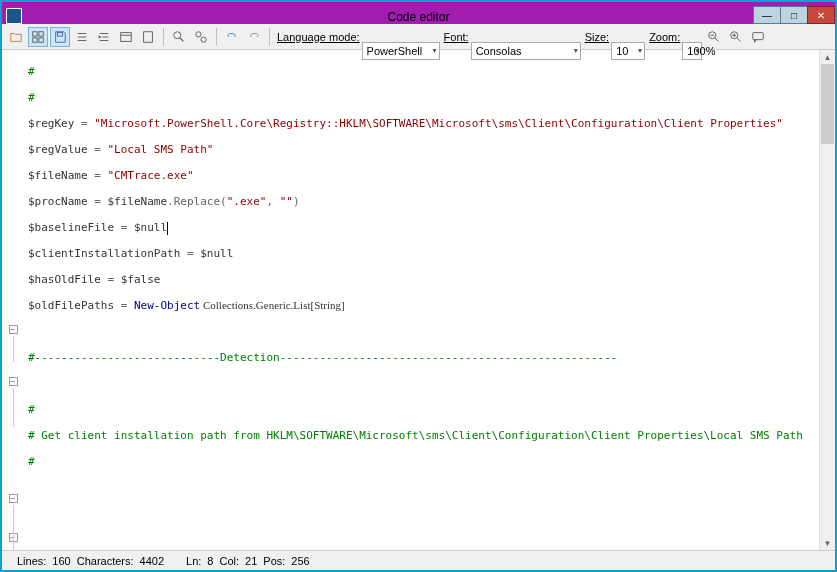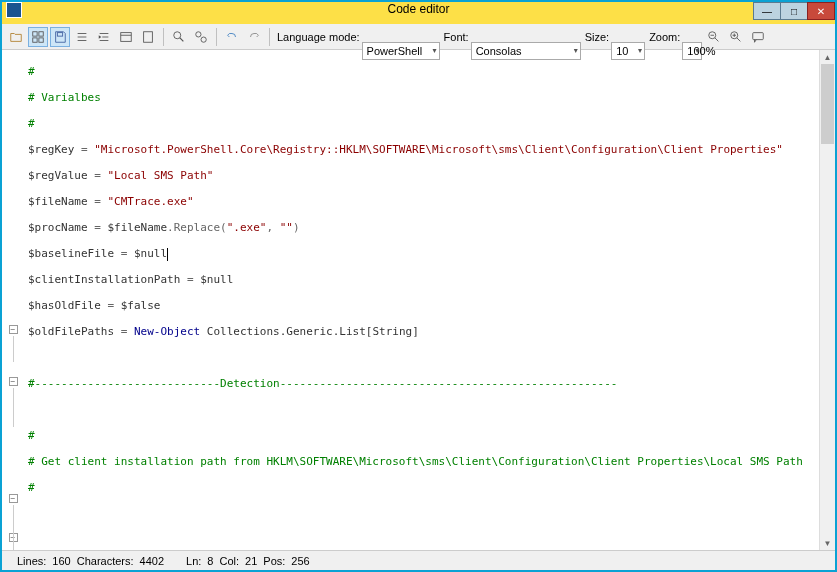--- a/index.html
+++ b/index.html
@@ -1,28 +1,28 @@
 <!DOCTYPE html>
 <html><head>
 <meta charset="utf-8">
 <style>
 * { margin: 0; padding: 0; box-sizing: border-box; }
 body { font-family: "Segoe UI", Tahoma, sans-serif; font-size: 11px; background: #fff; width: 837px; height: 572px; border: 2px solid #0aa2d4; display: flex; flex-direction: column; overflow: hidden; }
-.titlebar { background: #fde047; color: #000; height: 22px; display: flex; align-items: flex-start; position: relative; }
+.titlebar { background: #a21caf; color: #000; height: 22px; display: flex; align-items: flex-end; position: relative; }
 .titlebar .app-icon { width: 16px; height: 16px; margin: 0 4px; background: #1a5490; border: 1px solid #fff; }
 .titlebar .title { position: absolute; left: 50%; transform: translateX(-50%); font-size: 12px; }
 .titlebar .winbtns { margin-left: auto; display: flex; }
 .winbtn { width: 28px; height: 18px; background: #bcd3e0; border: 1px solid #5a7a90; display: flex; align-items: center; justify-content: center; font-size: 10px; font-family: Arial; cursor: pointer; }
 .winbtn.close { background: #c8493b; color: #fff; border-color: #8a2020; }
 .winbtn + .winbtn { margin-left: -1px; }
 .toolbar { background: #f0f0f0; border-bottom: 1px solid #ccc; height: 26px; display: flex; align-items: center; padding: 0 4px; gap: 2px; font-size: 11px; }
 .tb-btn { width: 20px; height: 20px; display: flex; align-items: center; justify-content: center; cursor: pointer; border: 1px solid transparent; }
 .tb-btn.active { border-color: #7ab0e0; background: #cde6f7; }
 .tb-sep { width: 1px; height: 18px; background: #c0c0c0; margin: 0 3px; }
-.tb-label { margin-left: 2px; }
+.tb-label { margin-left: 2px; text-decoration: underline; }
 .tb-select { border: 1px solid #aaa; background: #fff; font-size: 11px; height: 18px; padding: 0 14px 0 4px; position: relative; display: inline-flex; align-items: center; cursor: pointer; margin-top: 28px; }
 .tb-select::after { content: "▾"; position: absolute; right: 2px; font-size: 8px; color: #555; }
 .editor-wrap { flex: 1; display: flex; overflow: hidden; background: #fff; }
 .gutter { width: 22px; background: #fff; border-right: none; flex-shrink: 0; font-family: Consolas, monospace; font-size: 11px; line-height: 13px; color: #aaa; }
 .gutter .fold { height: 13px; display: flex; align-items: center; justify-content: center; position: relative; }
 .fold-box { width: 9px; height: 9px; border: 1px solid #999; background: #fff; display: flex; align-items: center; justify-content: center; font-size: 8px; line-height: 1; color: #666; }
 .fold-line { position: absolute; left: 50%; width: 1px; background: #ccc; top: 0; bottom: 0; }
 .code { flex: 1; font-family: Consolas, monospace; font-size: 11px; line-height: 13px; white-space: pre; padding: 2px 0 2px 4px; overflow: hidden; color: #333; position: relative; }
 .code .line { height: 13px; }
 .scrollbar-v { width: 16px; background: #f0f0f0; border-left: 1px solid #ddd; position: relative; }
@@ -30,21 +30,21 @@
 .scrollbar-v .arrow { position: absolute; left: 0; right: 0; height: 14px; display: flex; align-items: center; justify-content: center; font-size: 8px; color: #666; }
 .scrollbar-v .arrow.up { top: 0; }
 .scrollbar-v .arrow.down { bottom: 0; }
 .statusbar { height: 20px; background: #f0f0f0; border-top: 1px solid #ccc; display: flex; align-items: center; padding: 0 15px; font-size: 11px; gap: 6px; }
 .c-green { color: #008000; }
 .c-var { color: #333; }
 .c-op { color: #666; }
 .c-str { color: #8b0000; }
 .c-cmd { color: #00008b; }
 .c-param { color: #000080; }
-.c-type { color: #333; }
+.c-type { color: #333; font-family: Liberation Serif, serif; }
 svg.ico { width: 14px; height: 14px; }
 </style>
 </head>
 <body>
 
 <div class="titlebar">
   <div class="app-icon"></div>
   <div class="title">Code editor</div>
   <div class="winbtns">
     <div class="winbtn">—</div>
@@ -219,21 +219,20 @@
         <span class="fold-box">−</span>
       </div>
     <div class="fold">
         <span class="fold-line"></span>
       </div>
 
   </div>
 
   <div class="code">
 <div class="line"><span class="c-green">#</span></div>
-<div class="line"><span class="c-green"># Varialbes</span></div>
 <div class="line"><span class="c-green">#</span></div>
 <div class="line"><span class="c-var">$regKey</span><span class="c-op"> = </span><span class="c-str">"Microsoft.PowerShell.Core\Registry::HKLM\SOFTWARE\Microsoft\sms\Client\Configuration\Client Properties"</span></div>
 <div class="line"><span class="c-var">$regValue</span><span class="c-op"> = </span><span class="c-str">"Local SMS Path"</span></div>
 <div class="line"><span class="c-var">$fileName</span><span class="c-op"> = </span><span class="c-str">"CMTrace.exe"</span></div>
 <div class="line"><span class="c-var">$procName</span><span class="c-op"> = </span><span class="c-var">$fileName</span><span class="c-op">.Replace(</span><span class="c-str">".exe"</span><span class="c-op">, </span><span class="c-str">""</span><span class="c-op">)</span></div>
 <div class="line"><span class="c-var">$baselineFile</span><span class="c-op"> = </span><span class="c-var">$null</span><span style="border-left:1px solid #000;height:13px;display:inline-block;vertical-align:middle"></span></div>
 <div class="line"><span class="c-var">$clientInstallationPath</span><span class="c-op"> = </span><span class="c-var">$null</span></div>
 <div class="line"><span class="c-var">$hasOldFile</span><span class="c-op"> = </span><span class="c-var">$false</span></div>
 <div class="line"><span class="c-var">$oldFilePaths</span><span class="c-op"> = </span><span class="c-cmd">New-Object</span><span class="c-type"> Collections.Generic.List[String]</span></div>
 <div class="line"></div>

